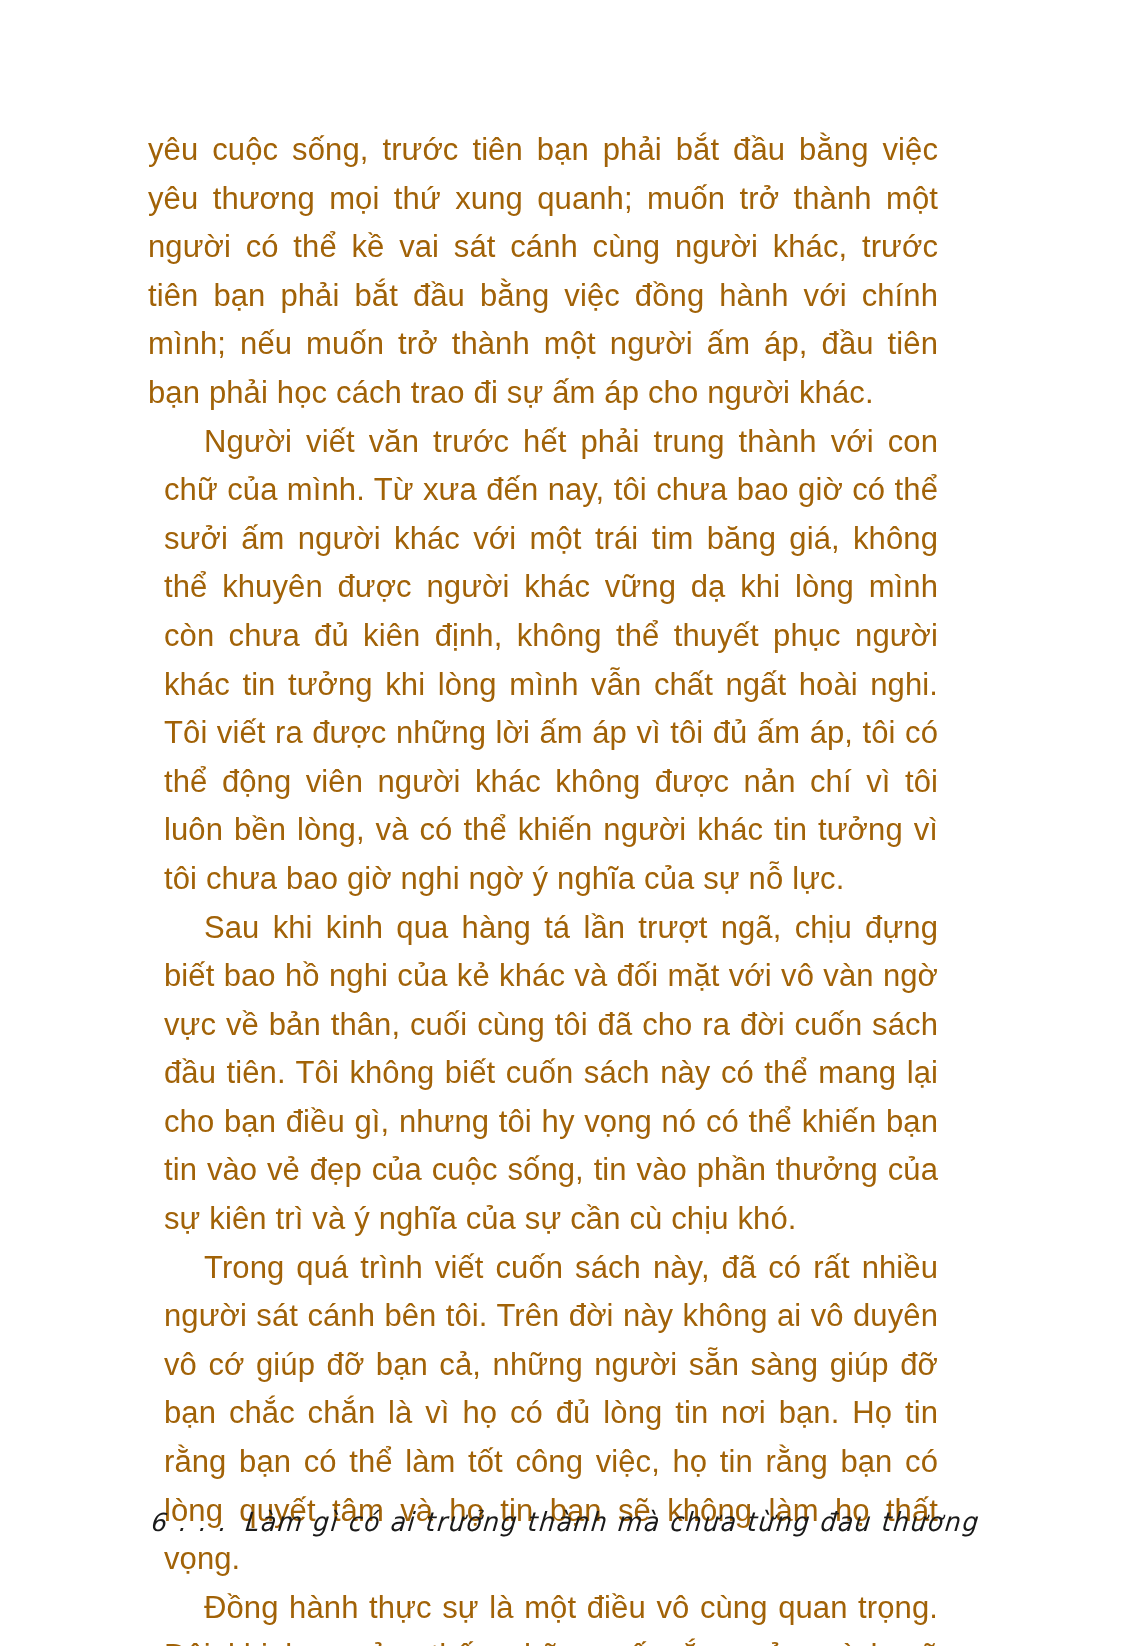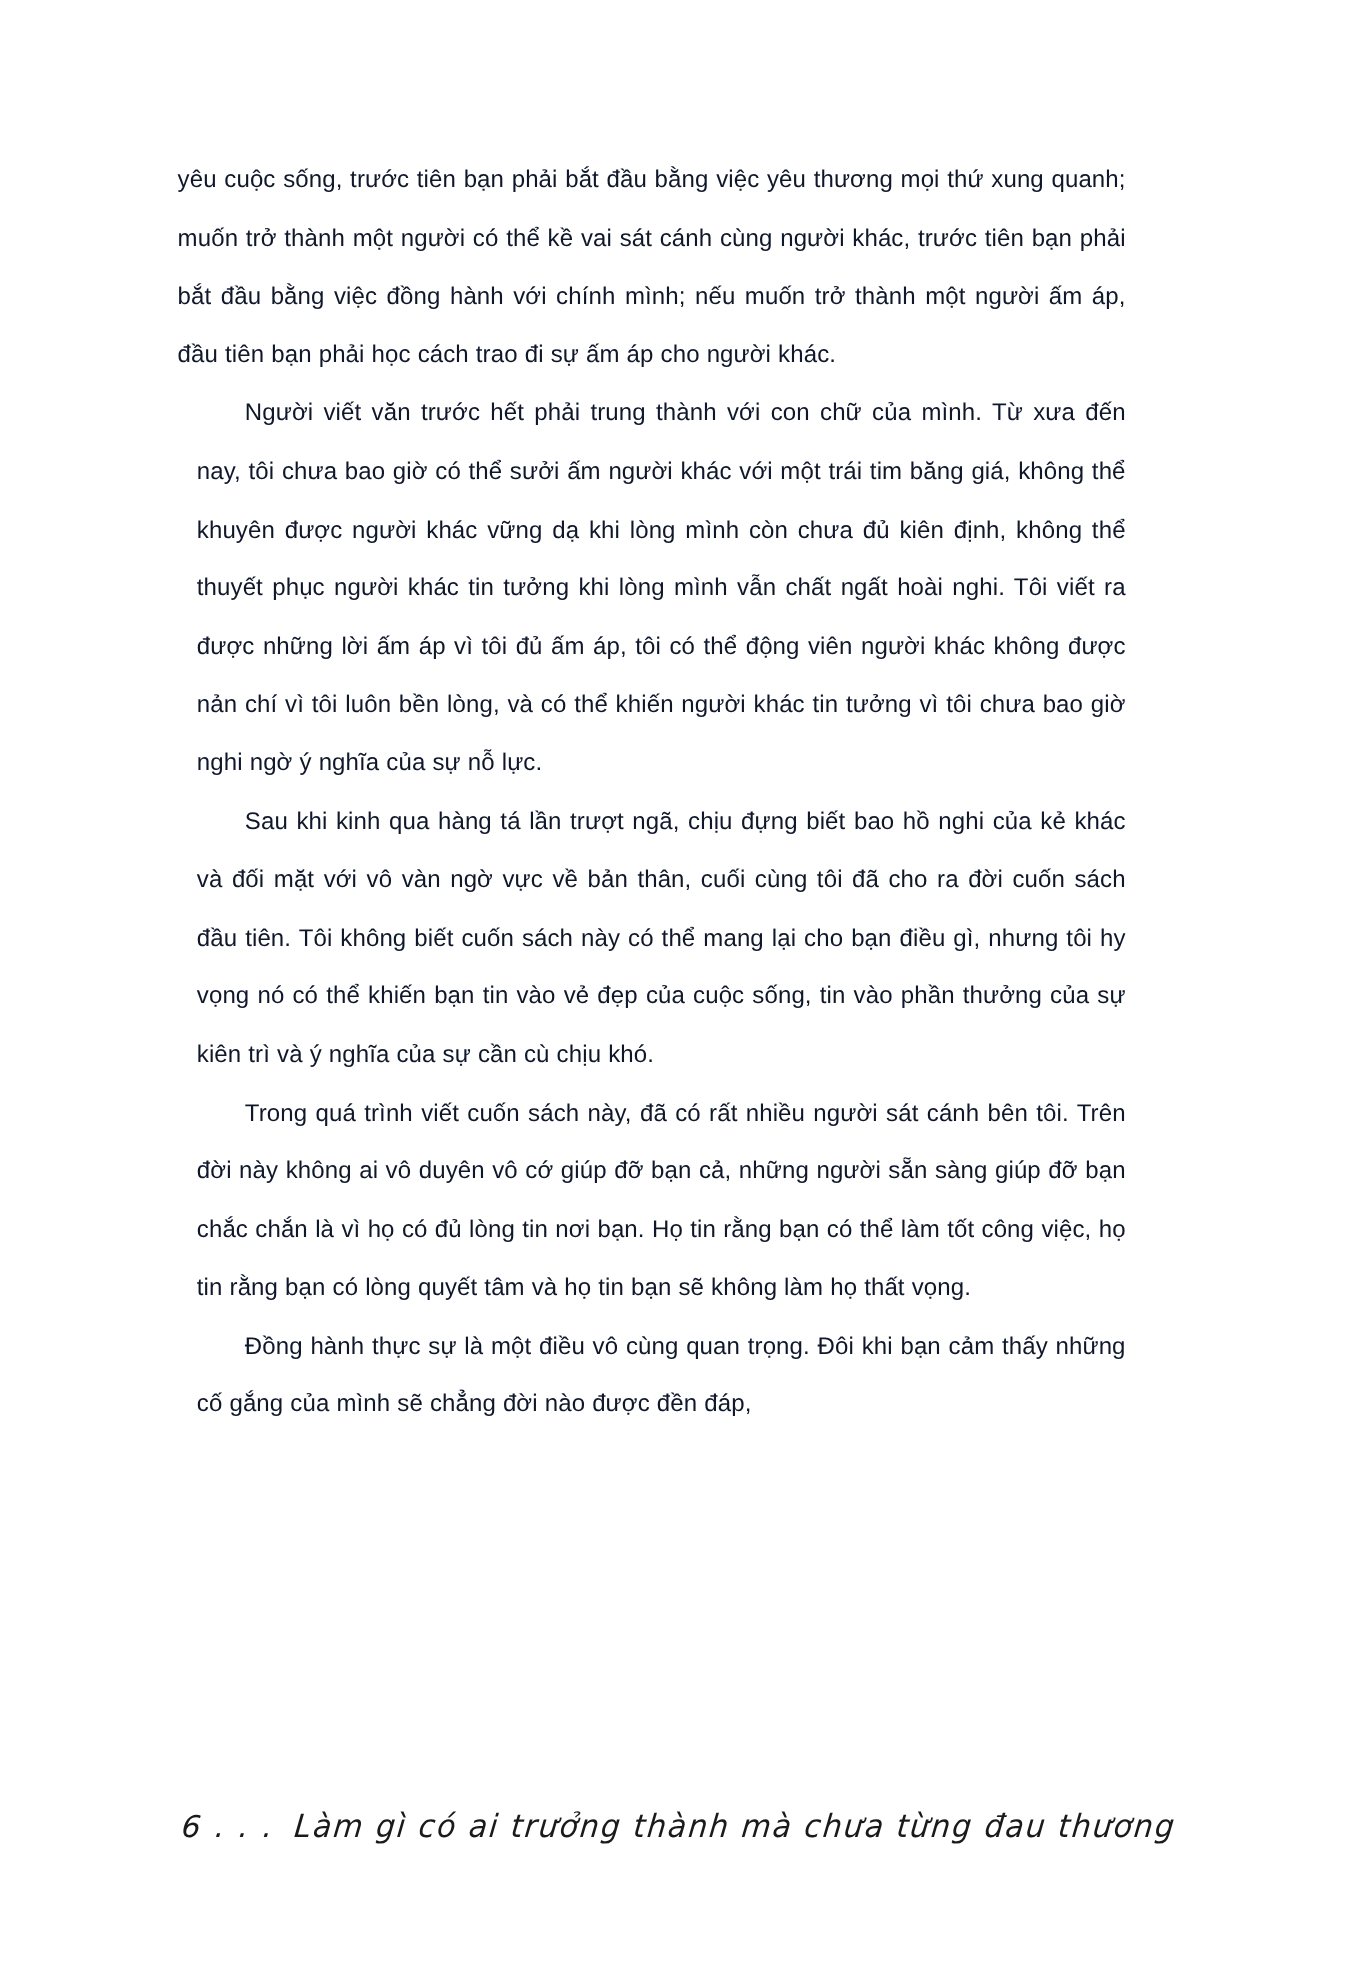--- a/index.html
+++ b/index.html
@@ -19,23 +19,23 @@
   }
   .text-column {
     position: absolute;
     left: 148px;
     top: 126px;
     width: 790px;
   }
   .para {
     margin: 0 0 0.0px 0;
     font-family: "Liberation Sans", "DejaVu Sans", sans-serif;
-    font-size: 20px;
+    font-size: 31px;
     line-height: 48.6px;
-    color: #0f172a;
+    color: #a16207;
     text-align: justify;
     text-justify: inter-word;
     letter-spacing: 0.1px;
     word-spacing: 0.2px;
     -webkit-font-smoothing: antialiased;
   }
   .para.indent {
     text-indent: 40px;
   }
   .para + .para {

